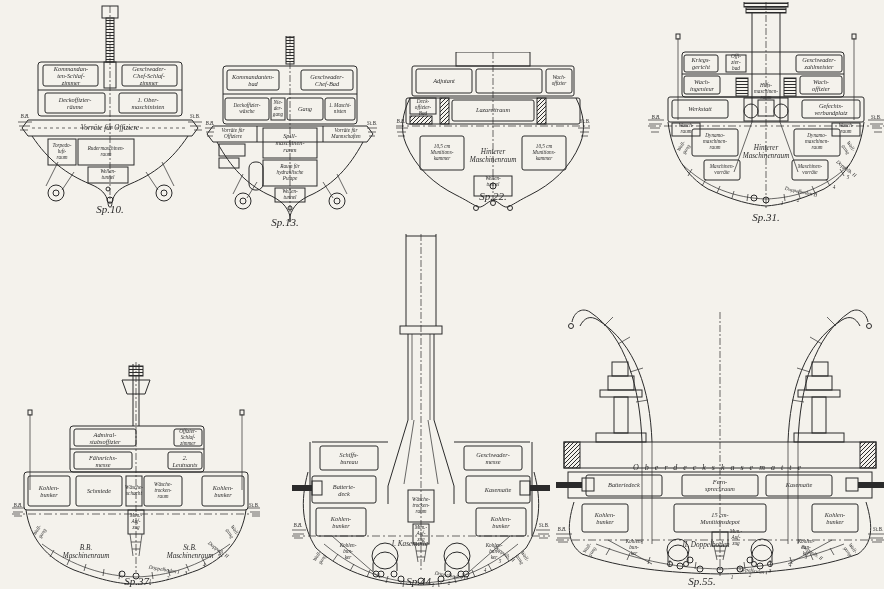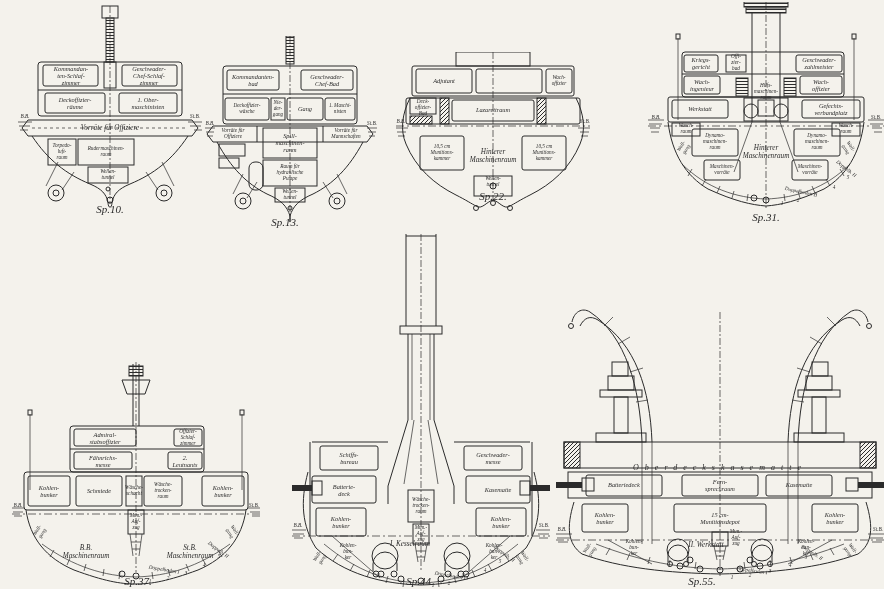--- a/index.html
+++ b/index.html
@@ -444,21 +444,21 @@
 raum</div>
     <div class="lbl t" style="left:129px;top:300px">Mun.-
 Auf-
 zug</div>
     <div class="lbl t" style="left:56px;top:318px">Kohlen-
 bun-
 ker</div>
     <div class="lbl t" style="left:202px;top:318px">Kohlen-
 bun-
 ker</div>
-    <div class="lbl m" style="left:118px;top:310px">I. Kesselraum</div>
+    <div class="lbl m" style="left:118px;top:310px">I. Kasematte</div>
     <div class="lbl t" style="left:28px;top:324px;transform:translate(-50%,-50%) rotate(-58deg)">Wall-
 gang</div>
     <div class="lbl t" style="left:230px;top:324px;transform:translate(-50%,-50%) rotate(58deg)">Wall-
 gang</div>
     <div class="lbl t" style="left:158px;top:342px;transform:translate(-50%,-50%) rotate(10deg)">Doppelboden I</div>
     <div class="lbl t" style="left:212px;top:320px;transform:translate(-50%,-50%) rotate(36deg)">Doppelb. II</div>
     <div class="lbl t" style="left:141px;top:352px">1</div>
     <div class="lbl t" style="left:157px;top:350px">2</div>
     <div class="lbl t" style="left:175px;top:345px">3</div>
     <div class="lbl t" style="left:193px;top:337px">4</div>
@@ -556,21 +556,21 @@
 Munitionsdepot</div>
     <div class="lbl t" style="left:180px;top:246px">Mun.-
 Auf-
 zug</div>
     <div class="lbl t" style="left:78px;top:256px">Kohlen-
 bun-
 ker</div>
     <div class="lbl t" style="left:250px;top:256px">Kohlen-
 bun-
 ker</div>
-    <div class="lbl m" style="left:150px;top:253px">II. Werkstatt</div>
+    <div class="lbl m" style="left:150px;top:253px">II. Doppelboden</div>
     <div class="lbl t" style="left:34px;top:258px;transform:translate(-50%,-50%) rotate(-55deg)">Wall-
 gang</div>
     <div class="lbl t" style="left:294px;top:258px;transform:translate(-50%,-50%) rotate(55deg)">Wall-
 gang</div>
     <div class="lbl t" style="left:196px;top:279px;transform:translate(-50%,-50%) rotate(8deg)">Doppelboden I</div>
     <div class="lbl t" style="left:256px;top:261px;transform:translate(-50%,-50%) rotate(32deg)">Doppelb. II</div>
     <div class="lbl t" style="left:176px;top:286px">1</div>
     <div class="lbl t" style="left:194px;top:284px">2</div>
     <div class="lbl t" style="left:214px;top:280px">3</div>
     <div class="lbl t" style="left:234px;top:274px">4</div>

